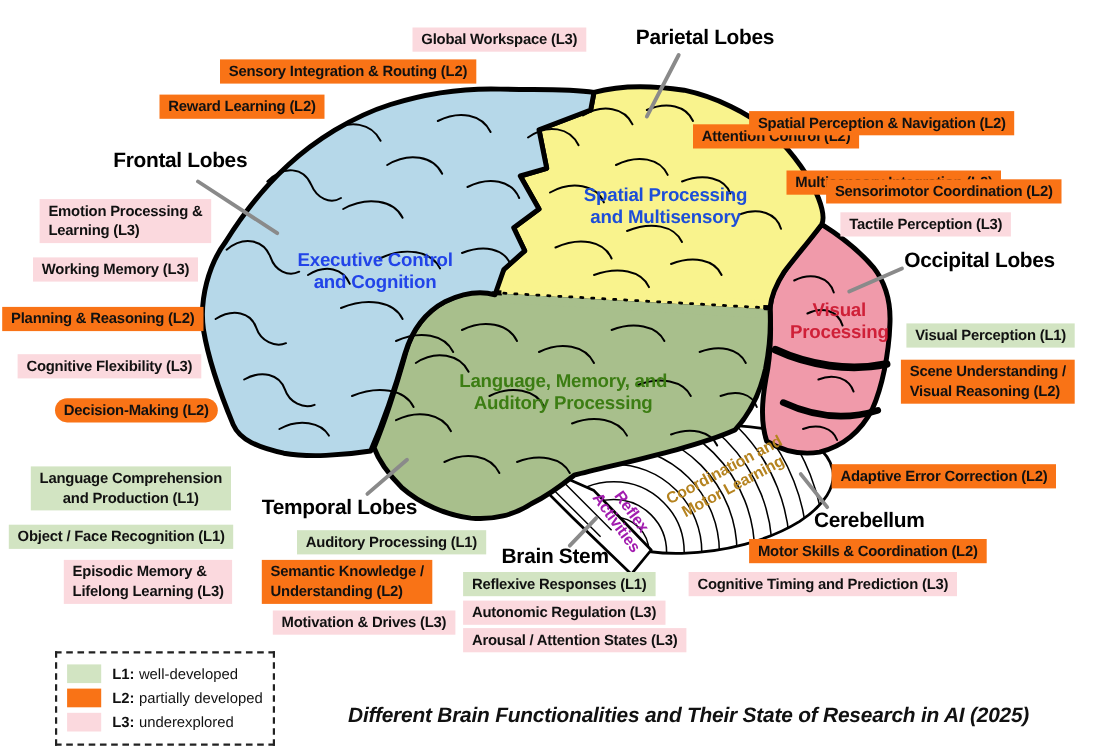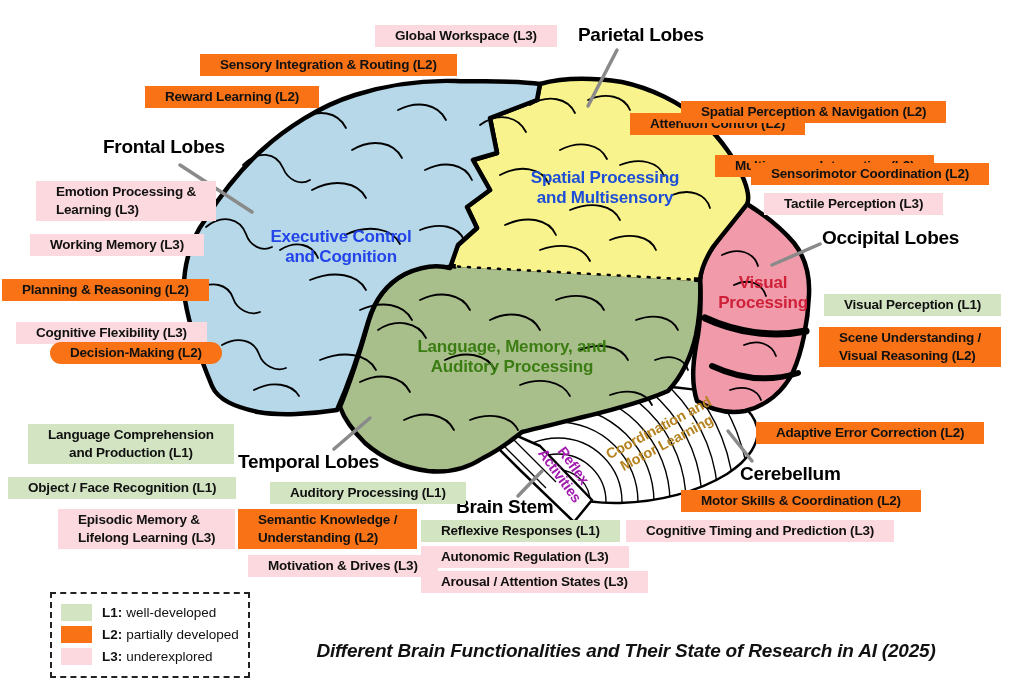--- a/index.html
+++ b/index.html
@@ -1,20 +1,20 @@
 <!DOCTYPE html>
 <html><head>
 <meta charset="utf-8">
 <style>
   html,body{margin:0;padding:0;background:#fff;}
   .stage{position:relative;width:1011px;height:685px;background:#ffffff;
          font-family:"Liberation Sans",sans-serif;overflow:hidden;}
   .stage svg{position:absolute;left:0;top:0;}
   .fn{position:absolute;font-weight:bold;font-size:13.5px;line-height:1.35;
-      padding:2px 20px;color:#111;white-space:pre-line;letter-spacing:-0.2px;}
+      padding:2px 8px;color:#111;white-space:pre-line;letter-spacing:-0.2px;}
   .l1{background:#d2e4c2;}
   .l2{background:#f97316;}
   .l3{background:#fbd9de;}
   .hd{position:absolute;font-weight:bold;font-size:19px;color:#000;
       letter-spacing:-0.3px;white-space:nowrap;}
   .cap{position:absolute;font-weight:bold;font-size:17px;text-align:center;
        transform:translate(-50%,-50%);white-space:pre-line;line-height:1.2;
        letter-spacing:-0.2px;}
   .cap.rot-cw{transform:translate(-50%,-50%) rotate(54deg);font-size:14.5px;}
   .cap.rot-ccw{transform:translate(-50%,-50%) rotate(-28deg);font-size:14.5px;}
@@ -163,21 +163,21 @@
   <div class="hd" style="left:740px;top:463px;">Cerebellum</div>
 
   <div class="fn l3" style="left:375px;top:25px;">Global Workspace (L3)</div>
   <div class="fn l2" style="left:200px;top:54px;">Sensory Integration &amp; Routing (L2)</div>
   <div class="fn l2" style="left:145px;top:86px;">Reward Learning (L2)</div>
   <div class="fn l3" style="left:36px;top:181px;">Emotion Processing &amp;
 Learning (L3)</div>
   <div class="fn l3" style="left:30px;top:234px;">Working Memory (L3)</div>
   <div class="fn l2" style="left:2px;top:279px;">Planning &amp; Reasoning (L2)</div>
   <div class="fn l3" style="left:16px;top:322px;">Cognitive Flexibility (L3)</div>
-  <div class="fn l2" style="left:50px;top:342px;border-radius:11px;">Decision-Making (L2)</div>
+  <div class="fn l2" style="left:50px;top:362px;border-radius:11px;">Decision-Making (L2)</div>
   <div class="fn l1" style="left:28px;top:424px;text-align:center;">Language Comprehension
 and Production (L1)</div>
   <div class="fn l1" style="left:8px;top:477px;">Object / Face Recognition (L1)</div>
   <div class="fn l3" style="left:58px;top:509px;">Episodic Memory &amp;
 Lifelong Learning (L3)</div>
   <div class="fn l2" style="left:630px;top:69px;margin-top:44px;">Attention Control (L2)</div>
   <div class="fn l2" style="left:681px;top:101px;">Spatial Perception &amp; Navigation (L2)</div>
   <div class="fn l2" style="left:715px;top:131px;margin-top:24px;">Multisensory Integration (L2)</div>
   <div class="fn l2" style="left:751px;top:163px;">Sensorimotor Coordination (L2)</div>
   <div class="fn l3" style="left:764px;top:193px;">Tactile Perception (L3)</div>

